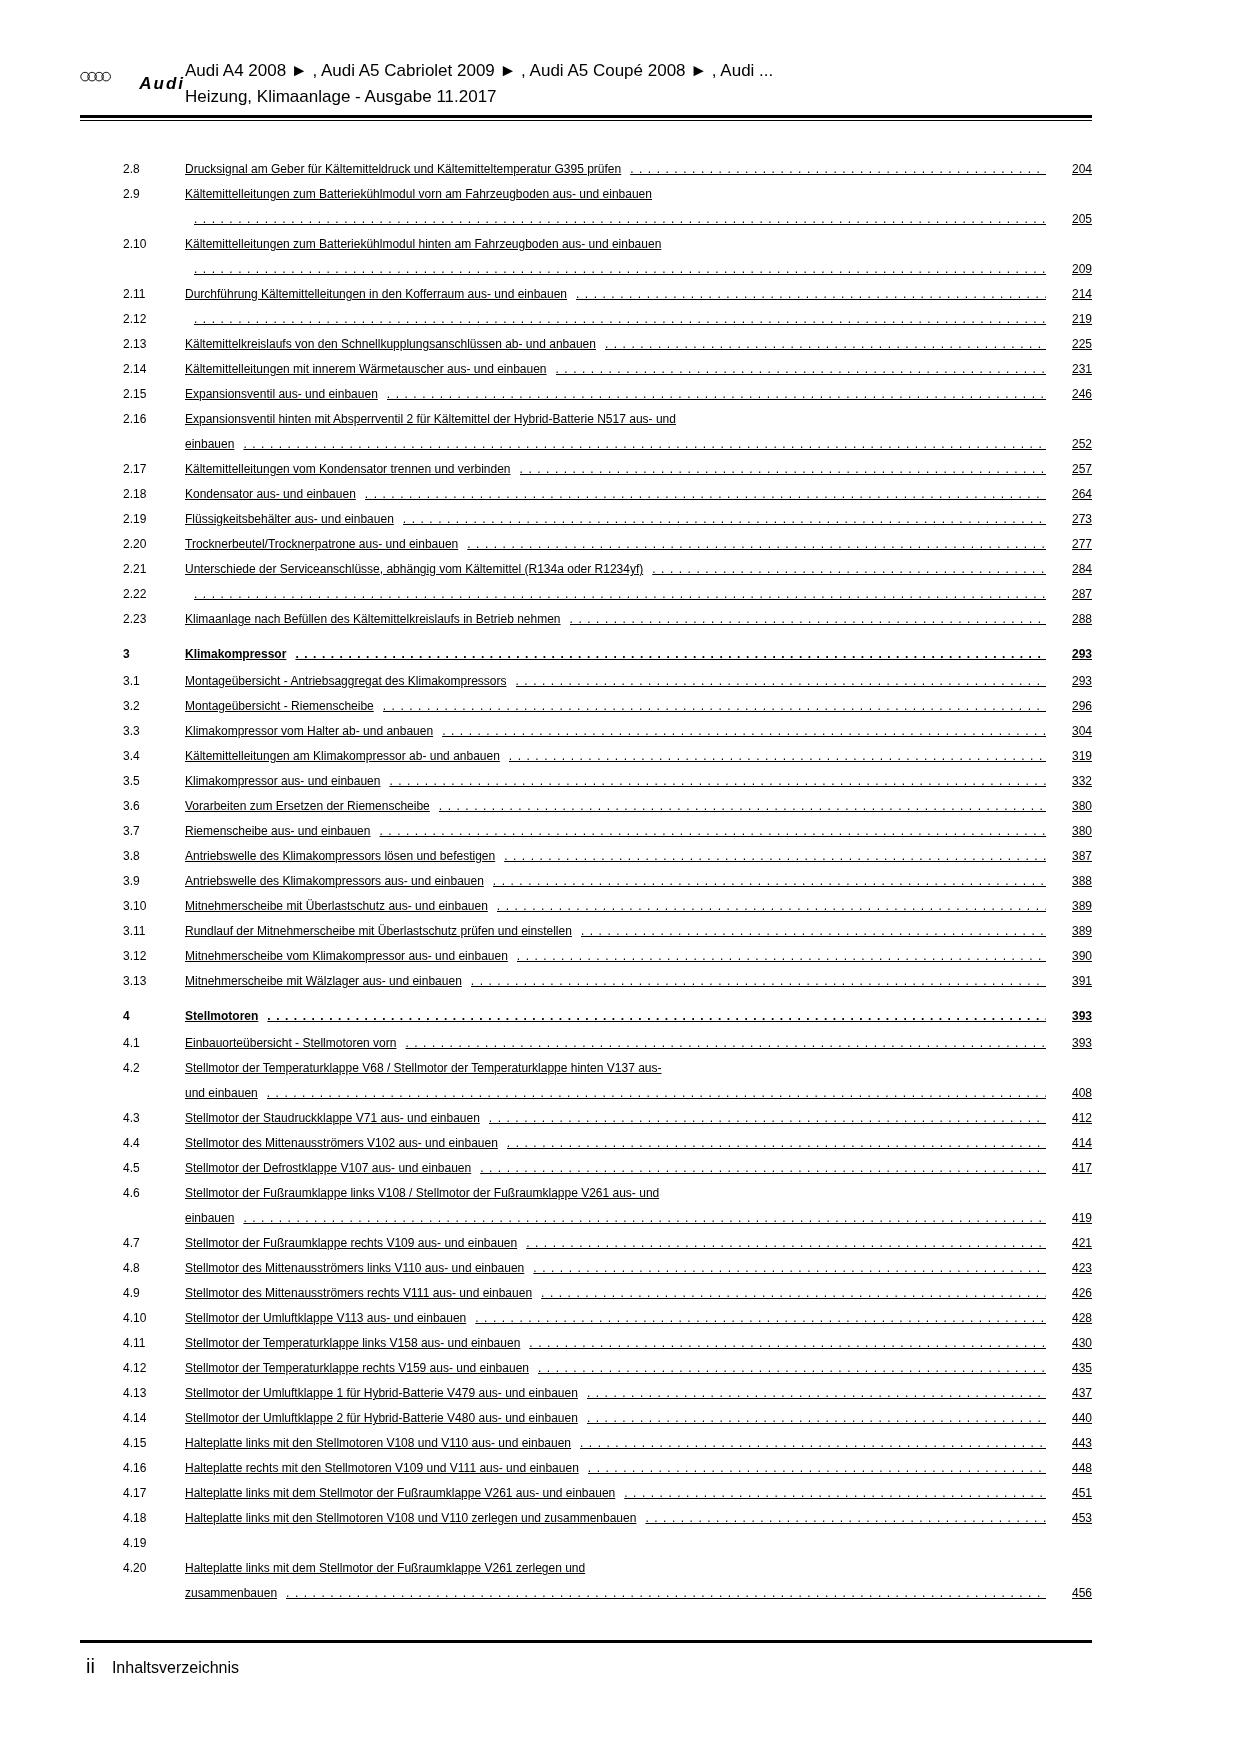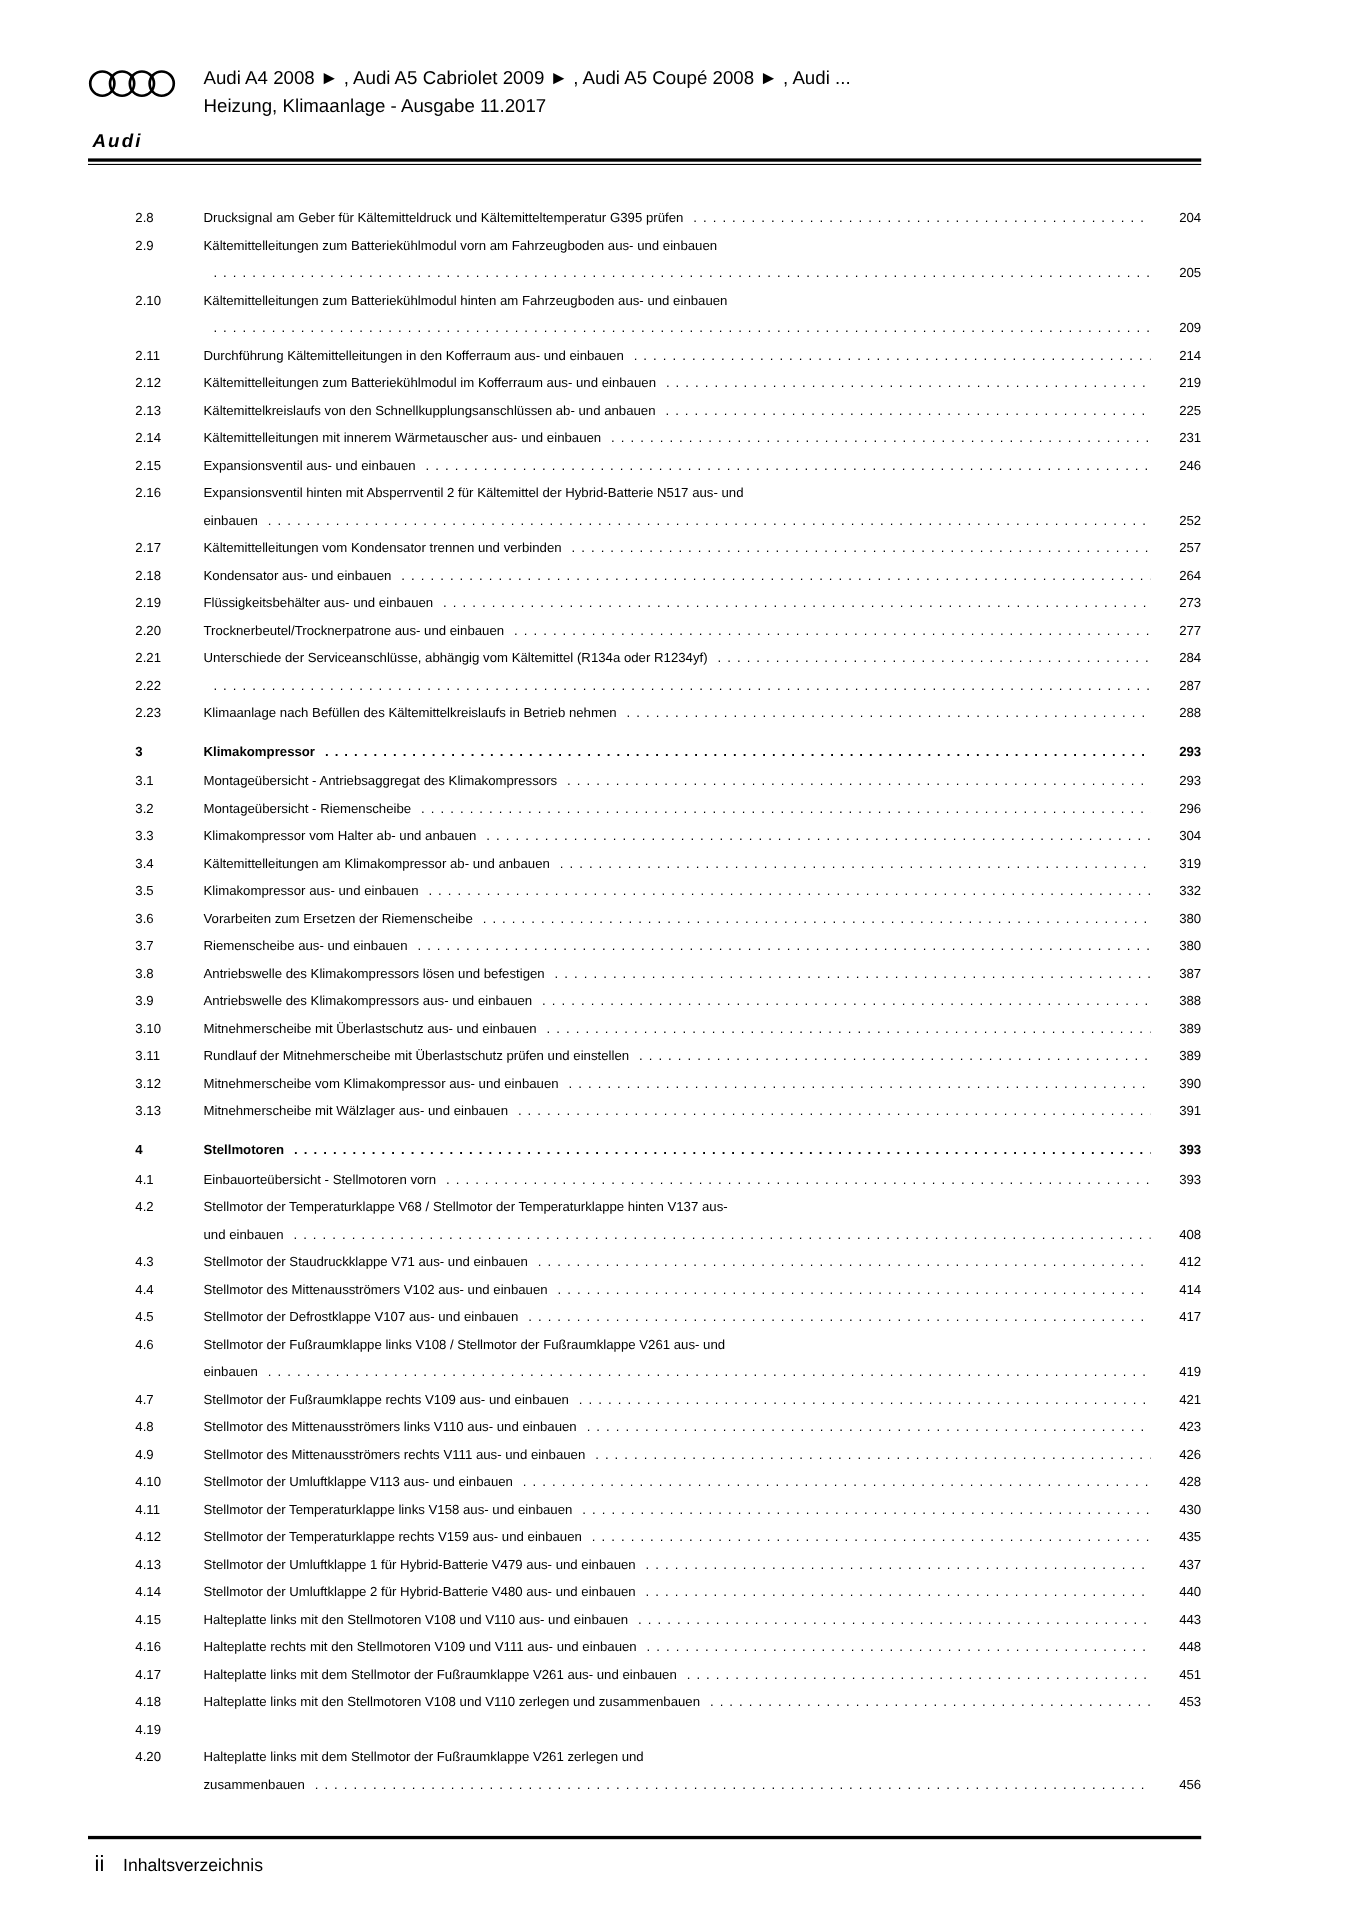--- a/index.html
+++ b/index.html
@@ -6,35 +6,35 @@
   html, body { background: #ffffff; }
   body {
     width: 1240px; height: 1754px;
     font-family: "Liberation Sans", "DejaVu Sans", sans-serif;
     color: #000; overflow: hidden;
   }
   .page { width: 1240px; height: 1754px; padding: 56px 148px 0 80px; }
 
   
   header { display: flex; align-items: flex-start; }
-  .logo { width: 105px; flex: none; display: flex; flex-direction: column; align-items: flex-start; padding-top: 4px; gap: 24px; }
+  .logo { width: 105px; flex: none; display: flex; align-items: flex-end; padding-top: 4px; gap: 24px; }
   .logo svg { display: block; }
   .logo-word { font-weight: bold; font-size: 17px; letter-spacing: 2px; margin-top: 1px; margin-left: 4px; font-style: italic; }
   .header-text { font-size: 17px; line-height: 26px; padding-top: 2px; }
 
   .rule-double { margin-top: 5px; border-top: 3px solid #000; border-bottom: 1px solid #000; height: 6px; }
   .rule-footer { border-top: 3px solid #000; margin-top: 34px; }
 
   
   .toc { padding-top: 36px; font-size: 12px; line-height: 25px; }
   .entry { display: flex; padding-left: 43px; }
   .entry.bold { font-weight: bold; margin: 10px 0 2px 0; }
   .num { width: 62px; flex: none; }
   .body { flex: 1; display: flex; flex-direction: column; min-width: 0; }
-  .tline { display: flex; align-items: center; }
+  .tline { display: flex; align-items: center; text-decoration: underline; }
   .t-text { white-space: nowrap; flex: none; }
   .leader { flex: 1; overflow: hidden; white-space: nowrap; margin: 0 10px 0 9px; min-width: 12px; }
   .leader::before {
     content: "..........................................................................................................................................";
     letter-spacing: 5.5px;
   }
   .pageno { flex: none; min-width: 36px; text-align: right; }
 
   
   footer { display: flex; align-items: baseline; padding-left: 6px; margin-top: 8px; }
@@ -110,21 +110,20 @@
             <span class="t-text">Durchführung Kältemittelleitungen in den Kofferraum aus- und einbauen</span>
             <span class="leader"></span>
             <span class="pageno">214</span>
           </span>
         </span>
       </div>
       <div class="entry">
         <span class="num">2.12</span>
         <span class="body">
           <span class="tline">
-            <span class="t-text">Kältemittelleitungen zum Batteriekühlmodul im Kofferraum aus- und einbauen</span>
             <span class="leader"></span>
             <span class="pageno">219</span>
           </span>
         </span>
       </div>
       <div class="entry">
         <span class="num">2.13</span>
         <span class="body">
           <span class="tline">
             <span class="t-text">Kältemittelkreislaufs von den Schnellkupplungsanschlüssen ab- und anbauen</span>

